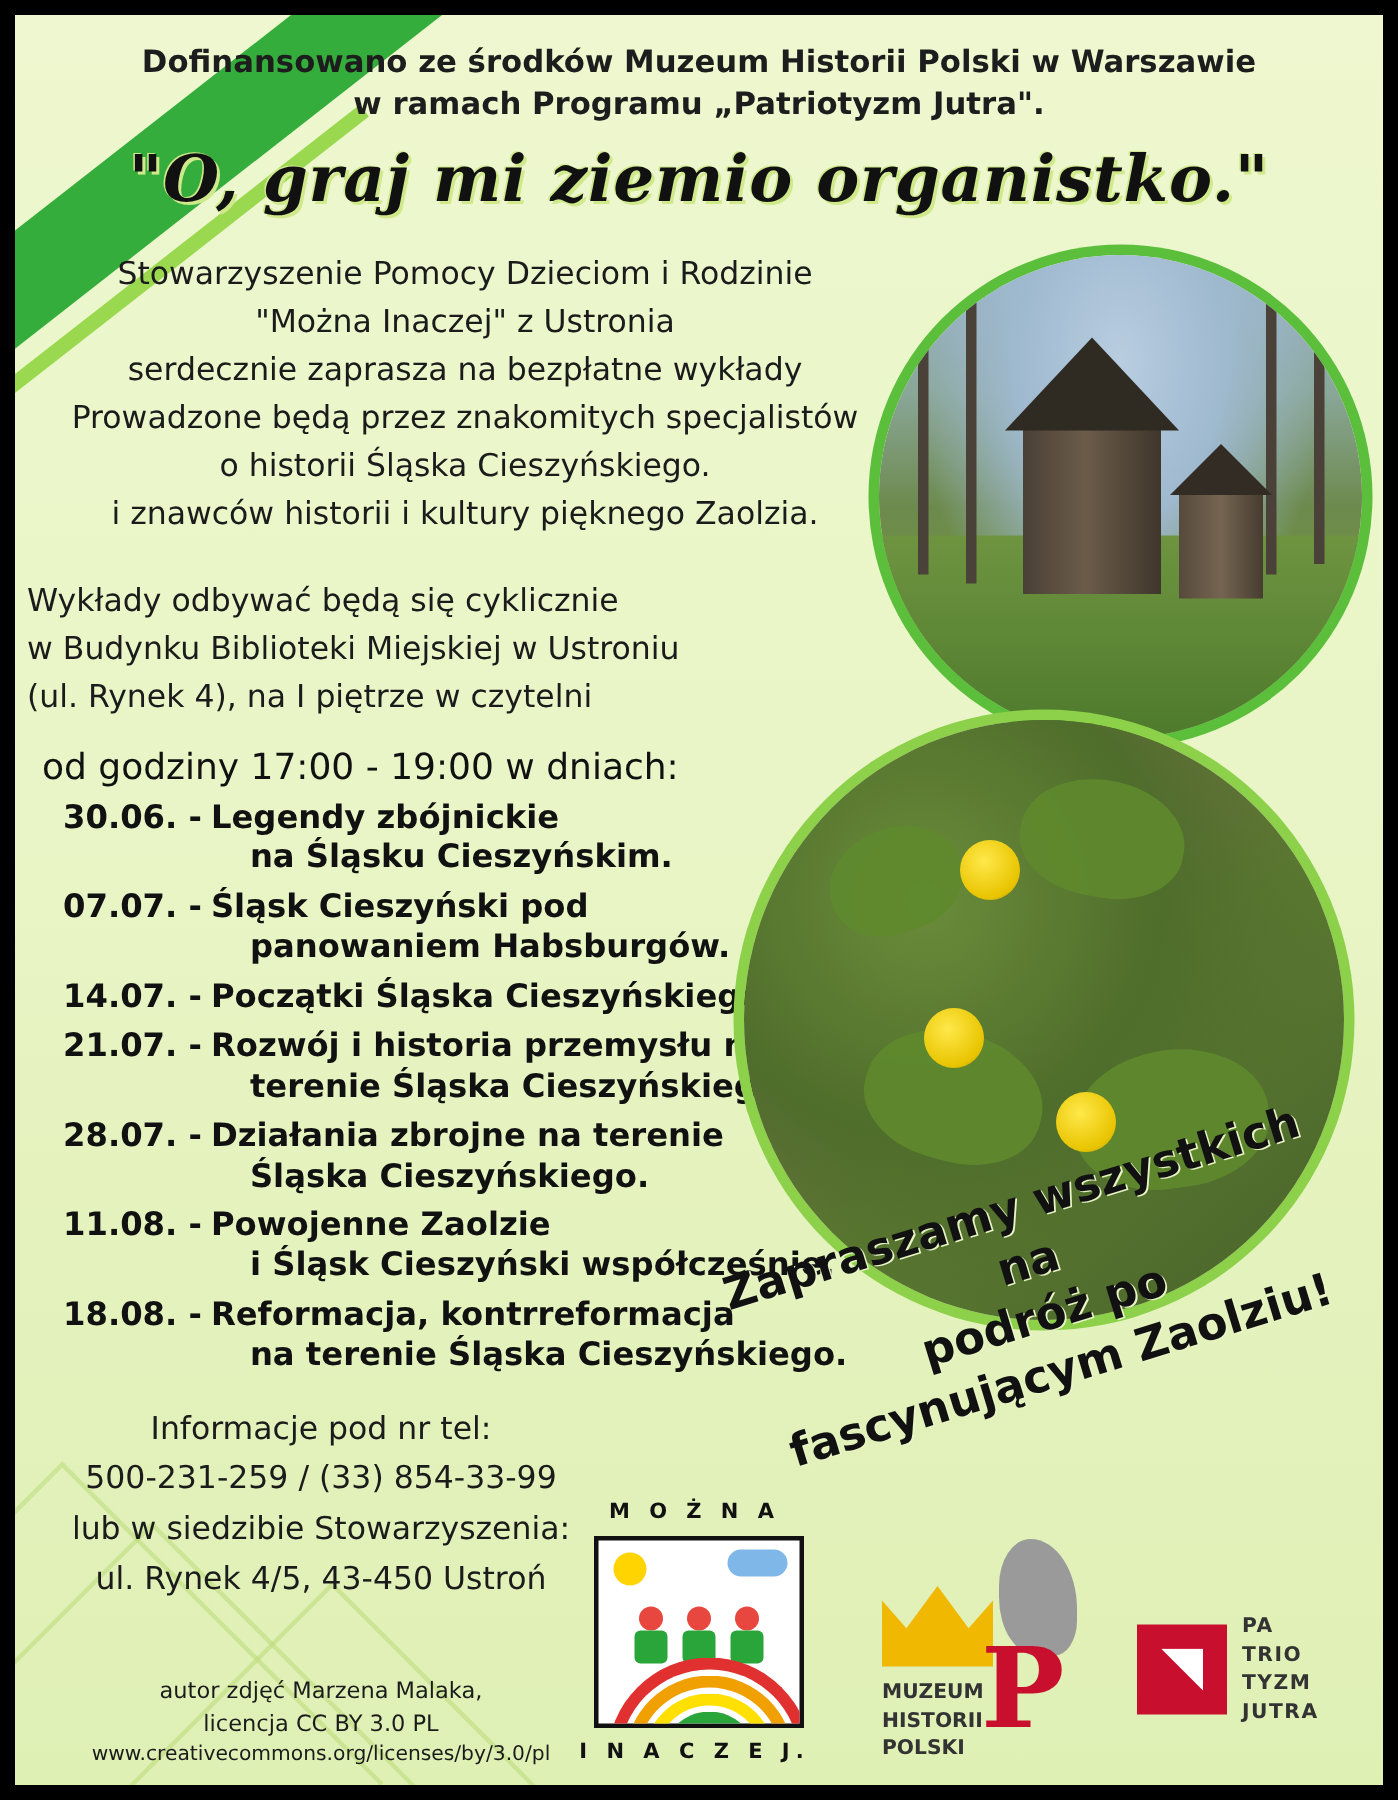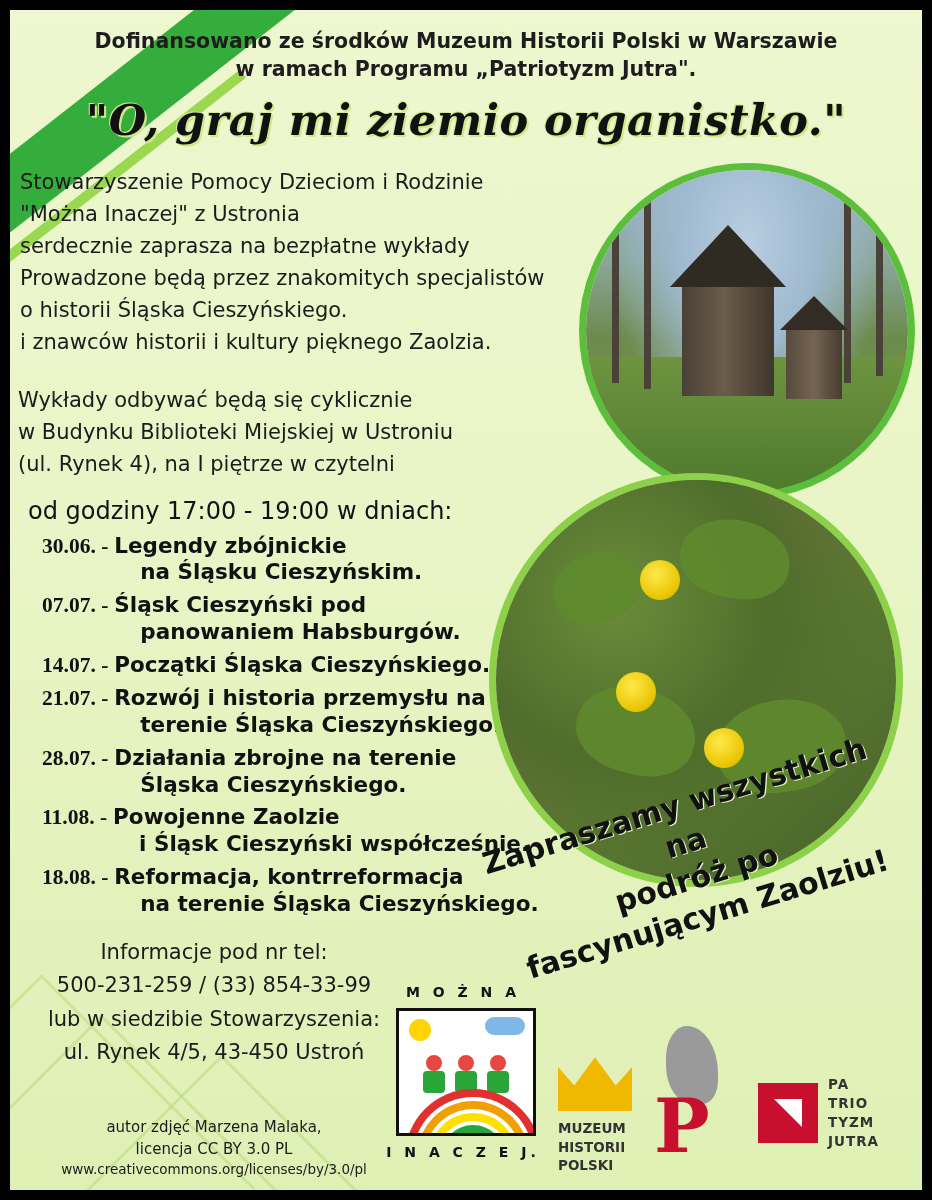--- a/index.html
+++ b/index.html
@@ -58,21 +58,21 @@
     font-weight:bold;
     font-size:43px;
     color:#111;
     text-shadow: 2px 2px 0 #cfe98b, -1px -1px 0 #cfe98b;
     margin-top:12px;
     letter-spacing:0.5px;
   }
 
   .intro {
     position:relative;
-    text-align:left;
+    text-align:center;
     font-size:21px;
     color:#1b1b1b;
     line-height:1.52;
     margin-top:22px;
     padding-left:10px;
     width:580px;
   }
   .venue {
     position:relative;
     font-size:21px;
@@ -97,21 +97,21 @@
     width:560px;
   }
   .lect {
     display:flex;
     font-weight:bold;
     font-size:21.5px;
     color:#111;
     line-height:1.25;
     margin-bottom:6px;
   }
-  .lect .date { white-space:nowrap; margin-right:6px;font-family:Liberation Serif, serif; }
+  .lect .date { white-space:nowrap; margin-right:6px; }
   .lect .txt { }
   .lect .txt .l2 { display:block; margin-left:26px; }
 
   
   .photo {
     position:absolute;
     border-radius:50%;
     overflow:hidden;
     box-shadow:0 0 0 7px #5bbf3c;
   }
@@ -208,21 +208,21 @@
     text-align:center;
     font-size:15px;
     color:#1b1b1b;
     line-height:1.45;
   }
   .credits .url { font-size:13.5px; }
 
   
   .logo-mozna {
     position:absolute;
-    left:372px; bottom:28px;
+    left:372px; bottom:12px;
     width:162px; height:180px;
   }
   .logo-mozna .frame {
     position:absolute; left:14px; top:26px; width:134px; height:122px;
     border:3px solid #111; background:#fff;
     overflow:hidden;
   }
   .logo-mozna .rainbow {
     position:absolute; left:6px; bottom:-34px; width:120px; height:70px;
     border-radius:120px 120px 0 0;
@@ -249,21 +249,21 @@
   .logo-mozna .wordtop, .logo-mozna .wordbot {
     position:absolute; left:0; width:100%;
     text-align:center; font-weight:bold; font-size:14px;
     letter-spacing:4px; color:#111;
   }
   .logo-mozna .wordtop { top:2px; }
   .logo-mozna .wordbot { bottom:2px; }
 
   .logo-mhp {
     position:absolute;
-    left:548px; bottom:16px;
+    left:578px; bottom:16px;
     width:90px;
   }
   .logo-mhp .crown {
     width:74px; height:54px;
     background:#f0b800;
     clip-path: polygon(0 100%, 0 18%, 22% 52%, 50% 0, 78% 52%, 100% 18%, 100% 100%);
     margin-bottom:8px;
   }
   .logo-mhp .txt { font-size:13.5px; font-weight:bold; color:#333; line-height:1.35; }
 

